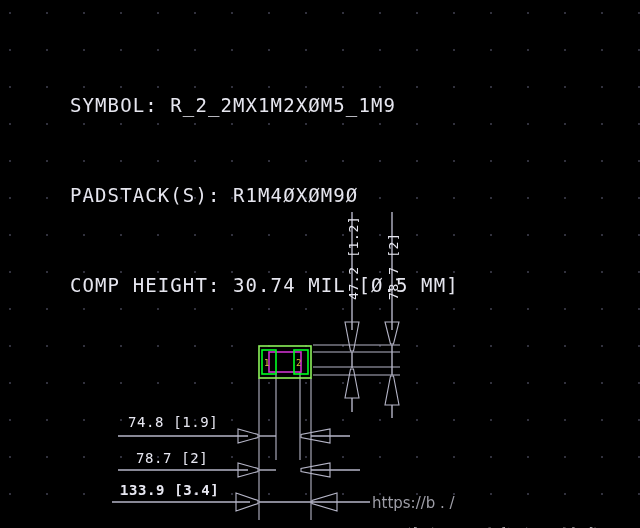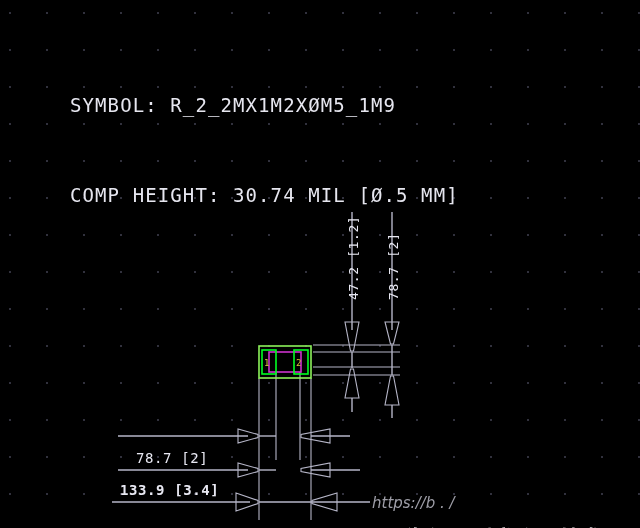--- a/index.html
+++ b/index.html
@@ -66,21 +66,20 @@
   
   #wm-url {
     position: absolute;
     left: 372px;
     top: 494px;
     color: #b9b9c4;
     font-family: "DejaVu Sans", sans-serif;
     font-size: 15px;
     white-space: nowrap;
     opacity: 0.85;
-    font-style: italic;
   }
   #wm-cn {
     position: absolute;
     left: 404px;
     top: 489px;
     color: #f2f2f6;
     font-family: "DejaVu Sans", sans-serif;
     font-size: 21px;
     font-weight: bold;
     white-space: nowrap;
@@ -99,20 +98,21 @@
 </style>
 </head>
 <body>
 
 <div id="root">
 
   <div id="grid"></div>
 
   <div id="header">
     <div>SYMBOL: R_2_2MX1M2XØM5_1M9</div>
+    <div>PADSTACK(S): R1M4ØXØM9Ø</div>
     <div>COMP HEIGHT: 30.74 MIL [Ø.5 MM]</div>
   </div>
 
   <svg id="drawing" viewBox="0 0 640 528">
     <defs>
       <style>
         .dl   { stroke:#b6b6c8; stroke-width:1.4; fill:none; }
         .dlt  { stroke:#b6b6c8; stroke-width:1.1; fill:none; }
         .ah   { stroke:#b6b6c8; stroke-width:1.1; fill:none; }
         .pad  { stroke:#00ff22; stroke-width:1.6; fill:none; }
@@ -188,19 +188,20 @@
       <rect class="pad" x="294" y="350" width="14" height="24"></rect>
     </g>
   </svg>
 
   <div class="pinlabel" style="left:264px; top:358px;">1</div>
   <div class="pinlabel" style="left:296px; top:358px;">2</div>
 
   <div class="vdimtext" style="left:346px; top:300px;">47.2 [1.2]</div>
   <div class="vdimtext" style="left:386px; top:300px;">78.7 [2]</div>
 
+  <div class="dimtext" style="left:128px; top:414px;">74.8 [1.9]</div>
   <div class="dimtext" style="left:136px; top:450px;">78.7 [2]</div>
   <div class="dimtext" style="left:120px; top:482px;font-weight:bold;">133.9 [3.4]</div>
 
   <div id="wm-url">https://b       .   /</div>
   <div id="wm-cn">头条号/卧龙会IT技术</div>
 
 </div>
 
 </body></html>

